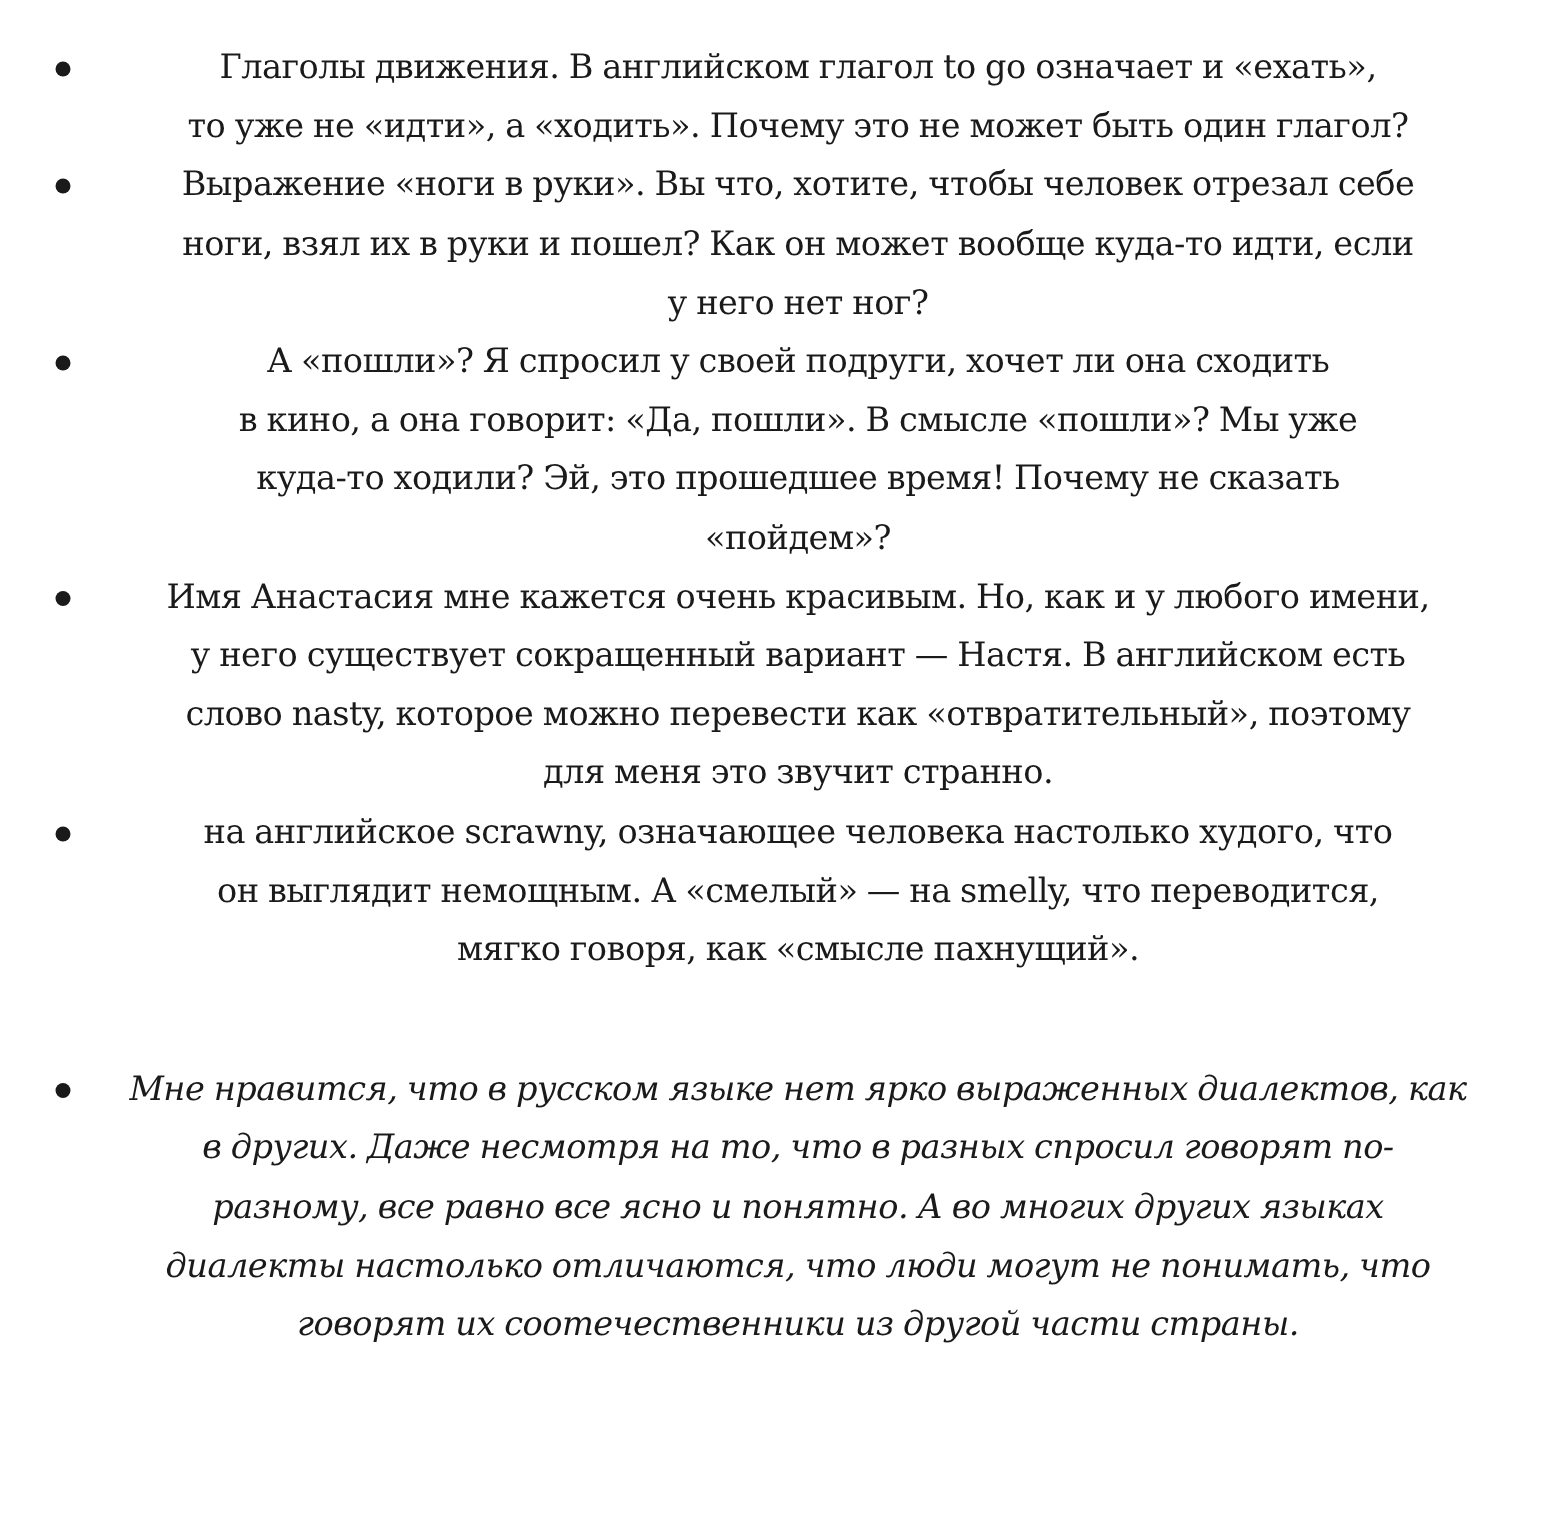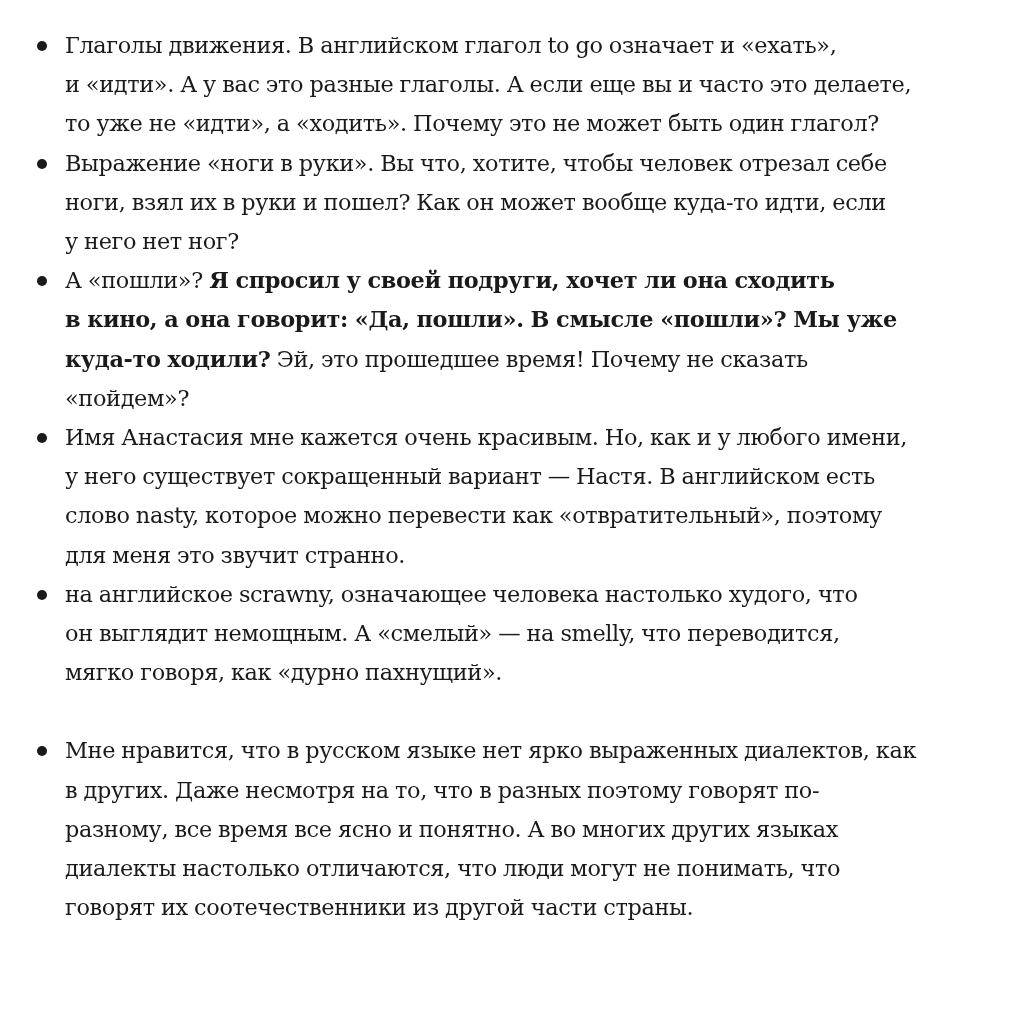--- a/index.html
+++ b/index.html
@@ -13,64 +13,65 @@
       overflow: hidden;
       position: relative;
       font-family: "DejaVu Serif", "Liberation Serif", serif;
       color: #1a1a1a;
     }
     .doc {
       position: absolute;
       left: 0;
       top: 26px;
       width: 1033px;
+      text-align: center;
     }
     ul.points {
       list-style: none;
       margin: 0;
       padding: 0;
     }
     li.point {
       position: relative;
       padding-left: 65px;
       padding-right: 34px;
       font-size: 22.4px;
       line-height: 39.2px;
       letter-spacing: -0.35px;
       word-spacing: -0.5px;
     }
     li.point.spaced {
-      margin-top: 39px;
+      margin-top: 54px;
+      font-style: italic;
     }
     .bullet {
       position: absolute;
       left: 37px;
       top: 15px;
       width: 10px;
       height: 10px;
       border-radius: 50%;
       background: #1a1a1a;
     }
     .line {
       display: block;
       white-space: nowrap;
     }
     .bold {
-      font-weight: bold;
+      font-weight: normal;
     }
   </style>
 </head>
 <body>
 
 <div class="doc">
   <ul class="points" id="points">
       <li class="point">
         <span class="bullet"></span>
         <span class="line"><span>Глаголы движения. В английском глагол to go означает и «ехать»,</span></span>
-        <span class="line"><span>и «идти». А у вас это разные глаголы. А если еще вы и часто это делаете,</span></span>
         <span class="line"><span>то уже не «идти», а «ходить». Почему это не может быть один глагол?</span></span>
       </li>
       <li class="point">
         <span class="bullet"></span>
         <span class="line"><span>Выражение «ноги в руки». Вы что, хотите, чтобы человек отрезал себе</span></span>
         <span class="line"><span>ноги, взял их в руки и пошел? Как он может вообще куда-то идти, если</span></span>
         <span class="line"><span>у него нет ног?</span></span>
       </li>
       <li class="point">
         <span class="bullet"></span>
@@ -83,24 +84,24 @@
         <span class="bullet"></span>
         <span class="line"><span>Имя Анастасия мне кажется очень красивым. Но, как и у любого имени,</span></span>
         <span class="line"><span>у него существует сокращенный вариант — Настя. В английском есть</span></span>
         <span class="line"><span>слово nasty, которое можно перевести как «отвратительный», поэтому</span></span>
         <span class="line"><span>для меня это звучит странно.</span></span>
       </li>
       <li class="point">
         <span class="bullet"></span>
         <span class="line"><span>на английское scrawny, означающее человека настолько худого, что</span></span>
         <span class="line"><span>он выглядит немощным. А «смелый» — на smelly, что переводится,</span></span>
-        <span class="line"><span>мягко говоря, как «дурно пахнущий».</span></span>
+        <span class="line"><span>мягко говоря, как «смысле пахнущий».</span></span>
       </li>
       <li class="point spaced">
         <span class="bullet"></span>
         <span class="line"><span>Мне нравится, что в русском языке нет ярко выраженных диалектов, как</span></span>
-        <span class="line"><span>в других. Даже несмотря на то, что в разных поэтому говорят по-</span></span>
-        <span class="line"><span>разному, все время все ясно и понятно. А во многих других языках</span></span>
+        <span class="line"><span>в других. Даже несмотря на то, что в разных спросил говорят по-</span></span>
+        <span class="line"><span>разному, все равно все ясно и понятно. А во многих других языках</span></span>
         <span class="line"><span>диалекты настолько отличаются, что люди могут не понимать, что</span></span>
         <span class="line"><span>говорят их соотечественники из другой части страны.</span></span>
       </li>
     </ul>
 </div>
 
 </body></html>

